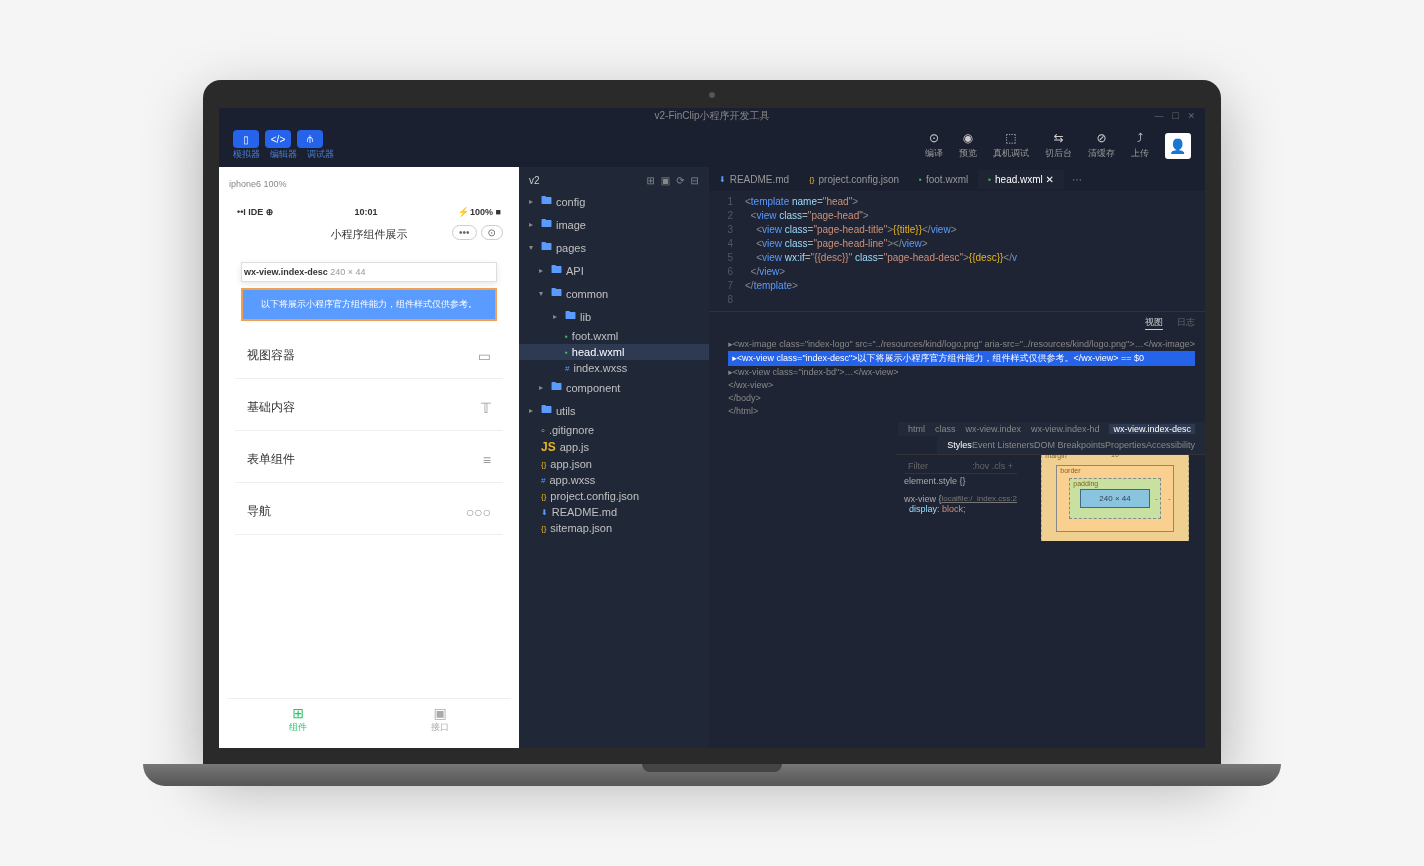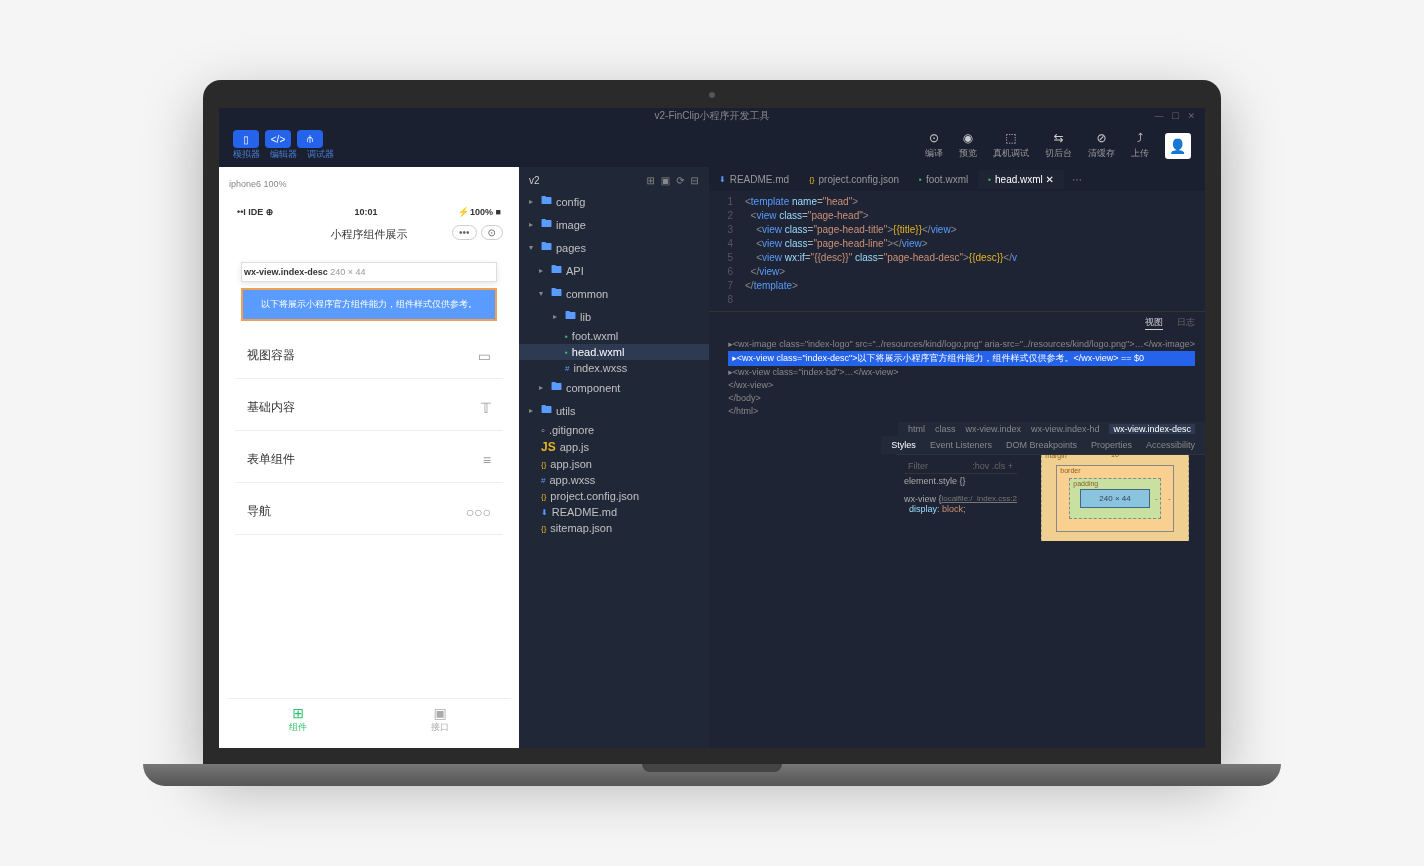--- a/index.html
+++ b/index.html
@@ -76,21 +76,21 @@
 .pn { color:#888; }
 
 .bottom-panel { height:230px; background:#1e2433; border-top:1px solid #333; display:flex; flex-direction:column;align-items:flex-end; }
 .panel-tabs { display:flex; gap:14px; padding:4px 10px; font-size:9px; color:#666; }
 .panel-tabs .pt.active { color:#ccc; border-bottom:1px solid #ccc; }
 .dom-view { padding:4px 10px; font-family:Menlo,Consolas,monospace; font-size:9px; color:#888; line-height:13px; flex:0 0 auto; }
 .dom-line.hl { background:#2563eb; color:#fff; padding:1px 4px; }
 .bc2 { padding:2px 10px; font-size:9px; color:#888; display:flex; gap:10px; background:#222a3a; }
 .bc2 .bca { color:#fff; background:#2d3a52; padding:0 4px; }
 .styles-row { display:flex; flex:1; border-top:1px solid #333; overflow:hidden; }
-.styles-tabs { padding:4px 10px; font-size:9px; color:#888; display:flex; gap:14px; background:#222a3a; }
+.styles-tabs { padding:4px 10px; font-size:9px; color:#888; display:flex; background:#222a3a; }
 .styles-tabs .active { color:#fff; }
 .styles-left { flex:1; padding:4px 8px; font-family:Menlo,Consolas,monospace; font-size:9px; color:#aaa; }
 .style-filter { padding:2px 4px; color:#666; display:flex; justify-content:space-between; border-bottom:1px solid #333; }
 .css-rule { padding:2px 0; }
 .css-prop { color:#9cdcfe; }
 .css-val { color:#ce9178; }
 .css-link { color:#777; float:right; text-decoration:underline; font-size:8px; }
 .box-model { width:180px; padding:8px; display:flex; align-items:center; justify-content:center; }
 .bm-margin { background:#f0d090; padding:14px; font-size:8px; color:#8a6020; position:relative; border:1px dashed #aa8; }
 .bm-border { background:#fad090; padding:12px; border:1px solid #888; position:relative; }

